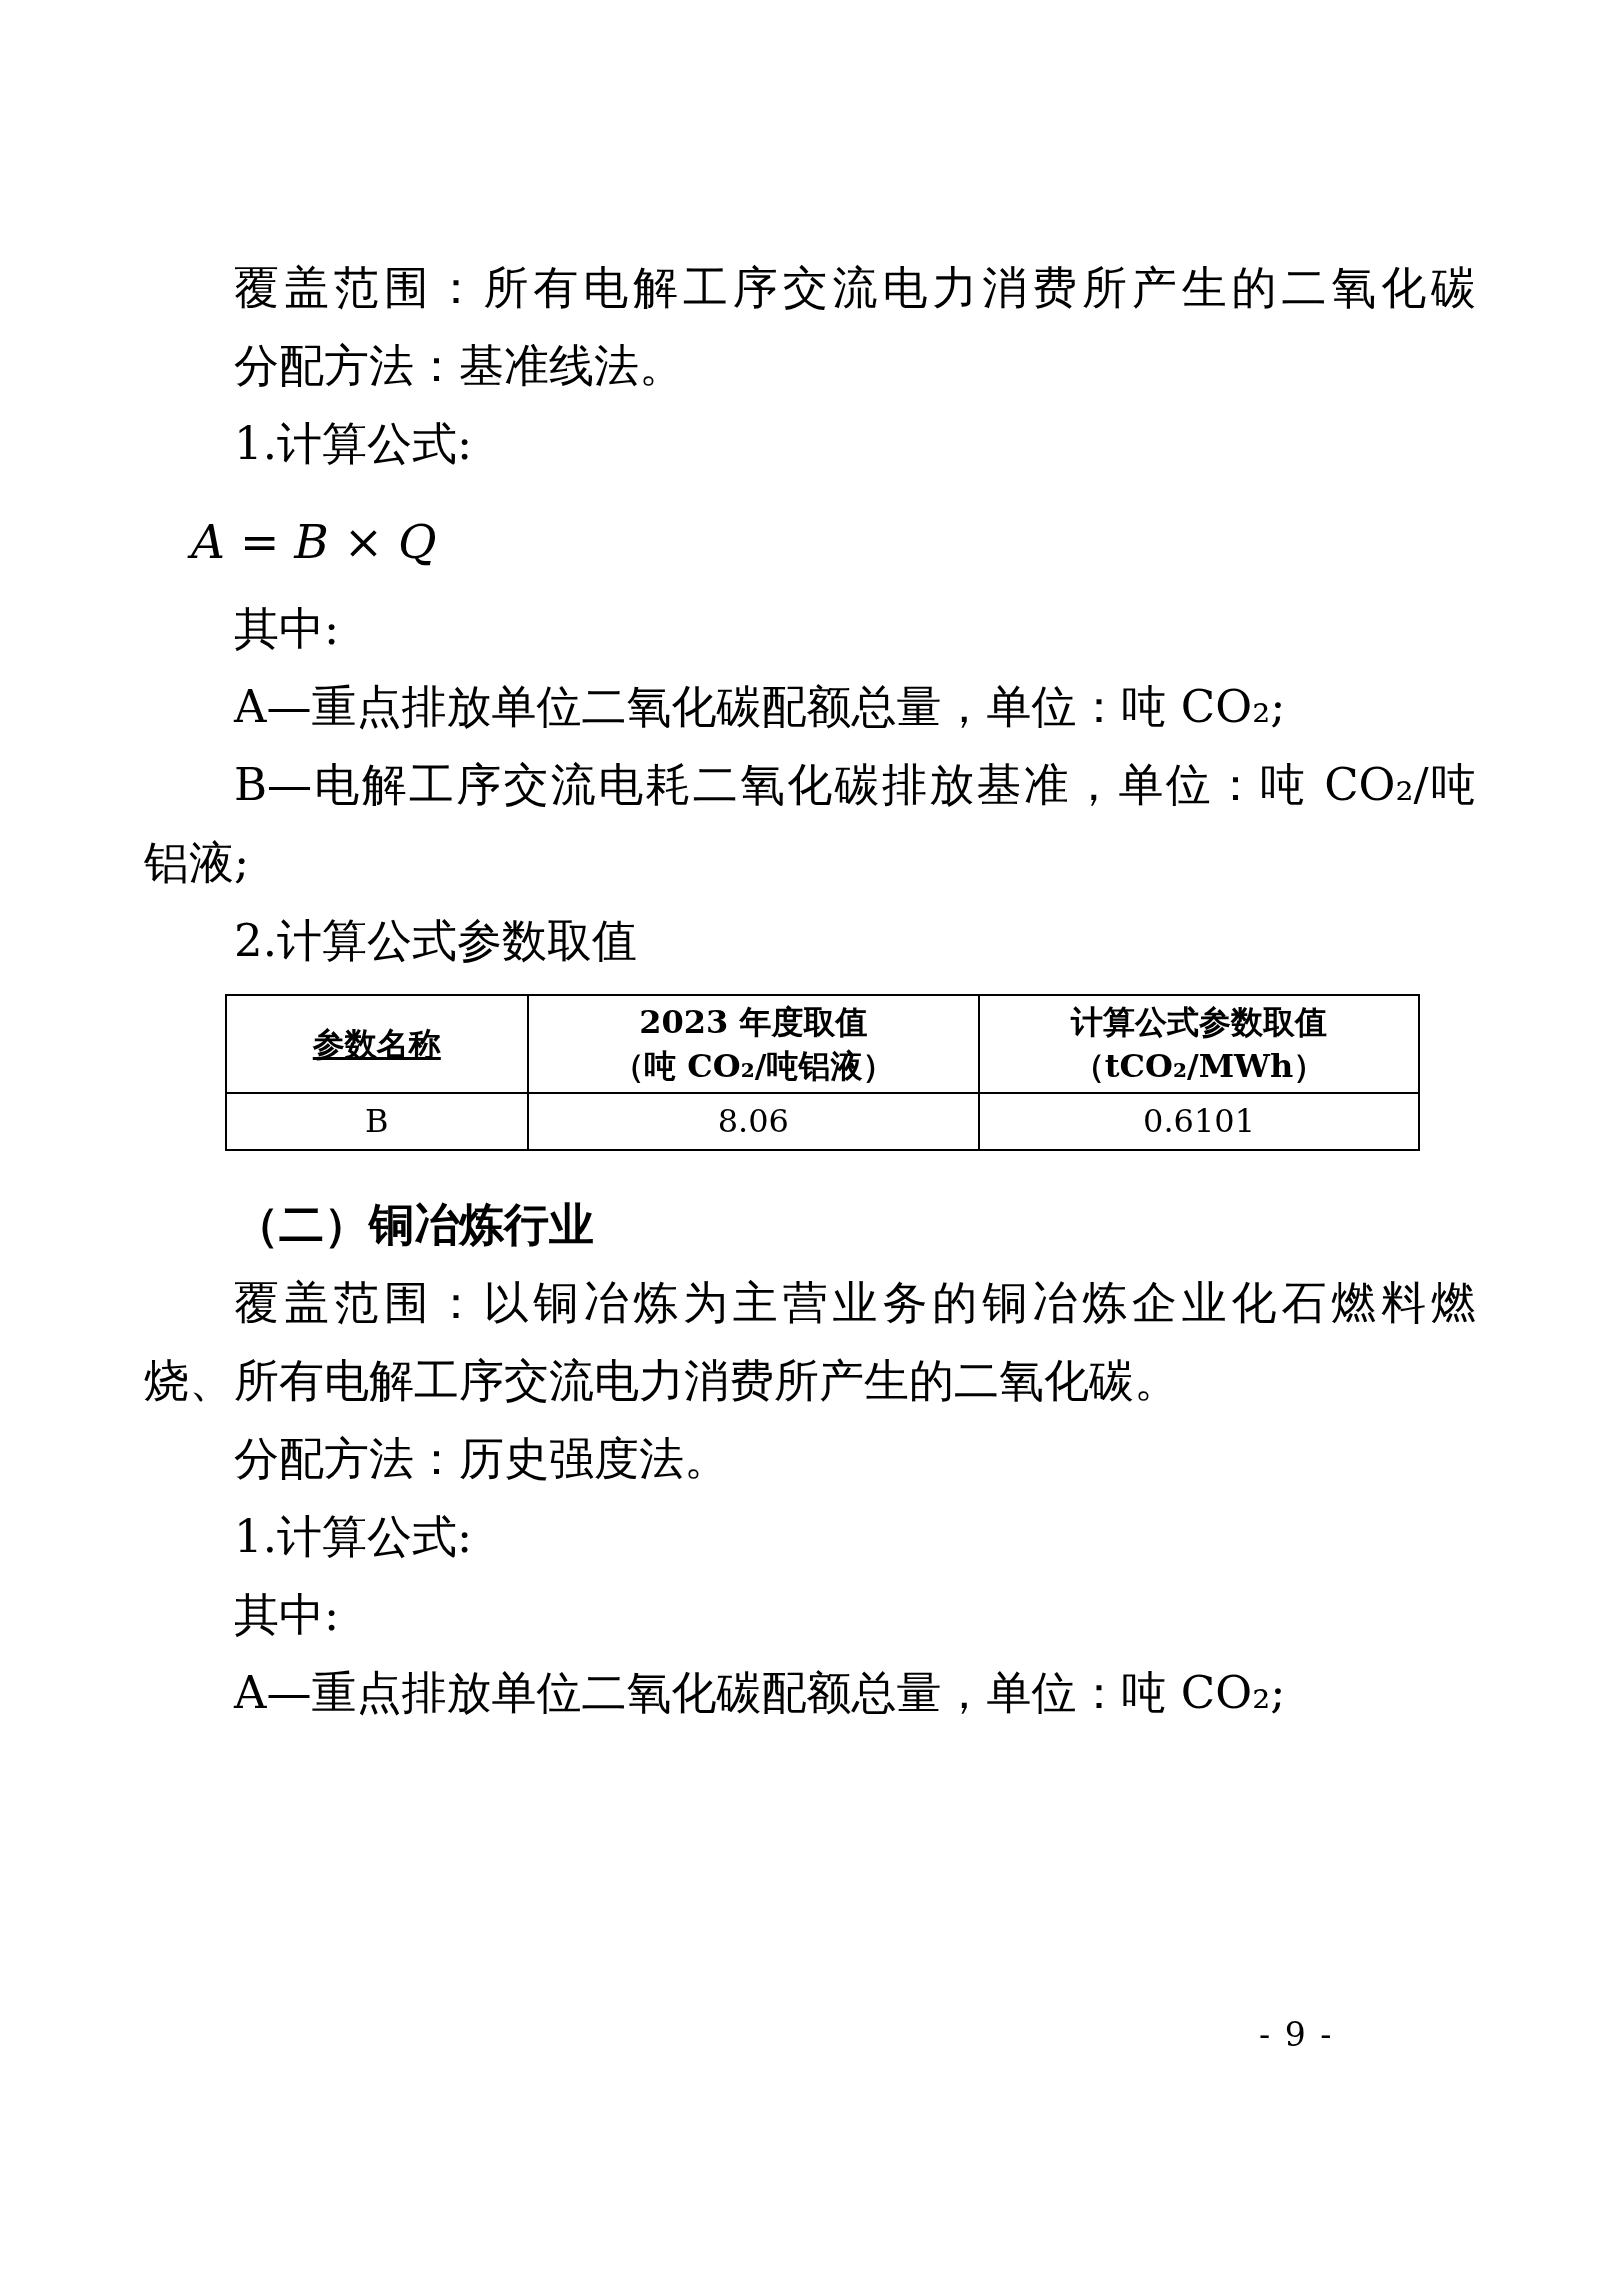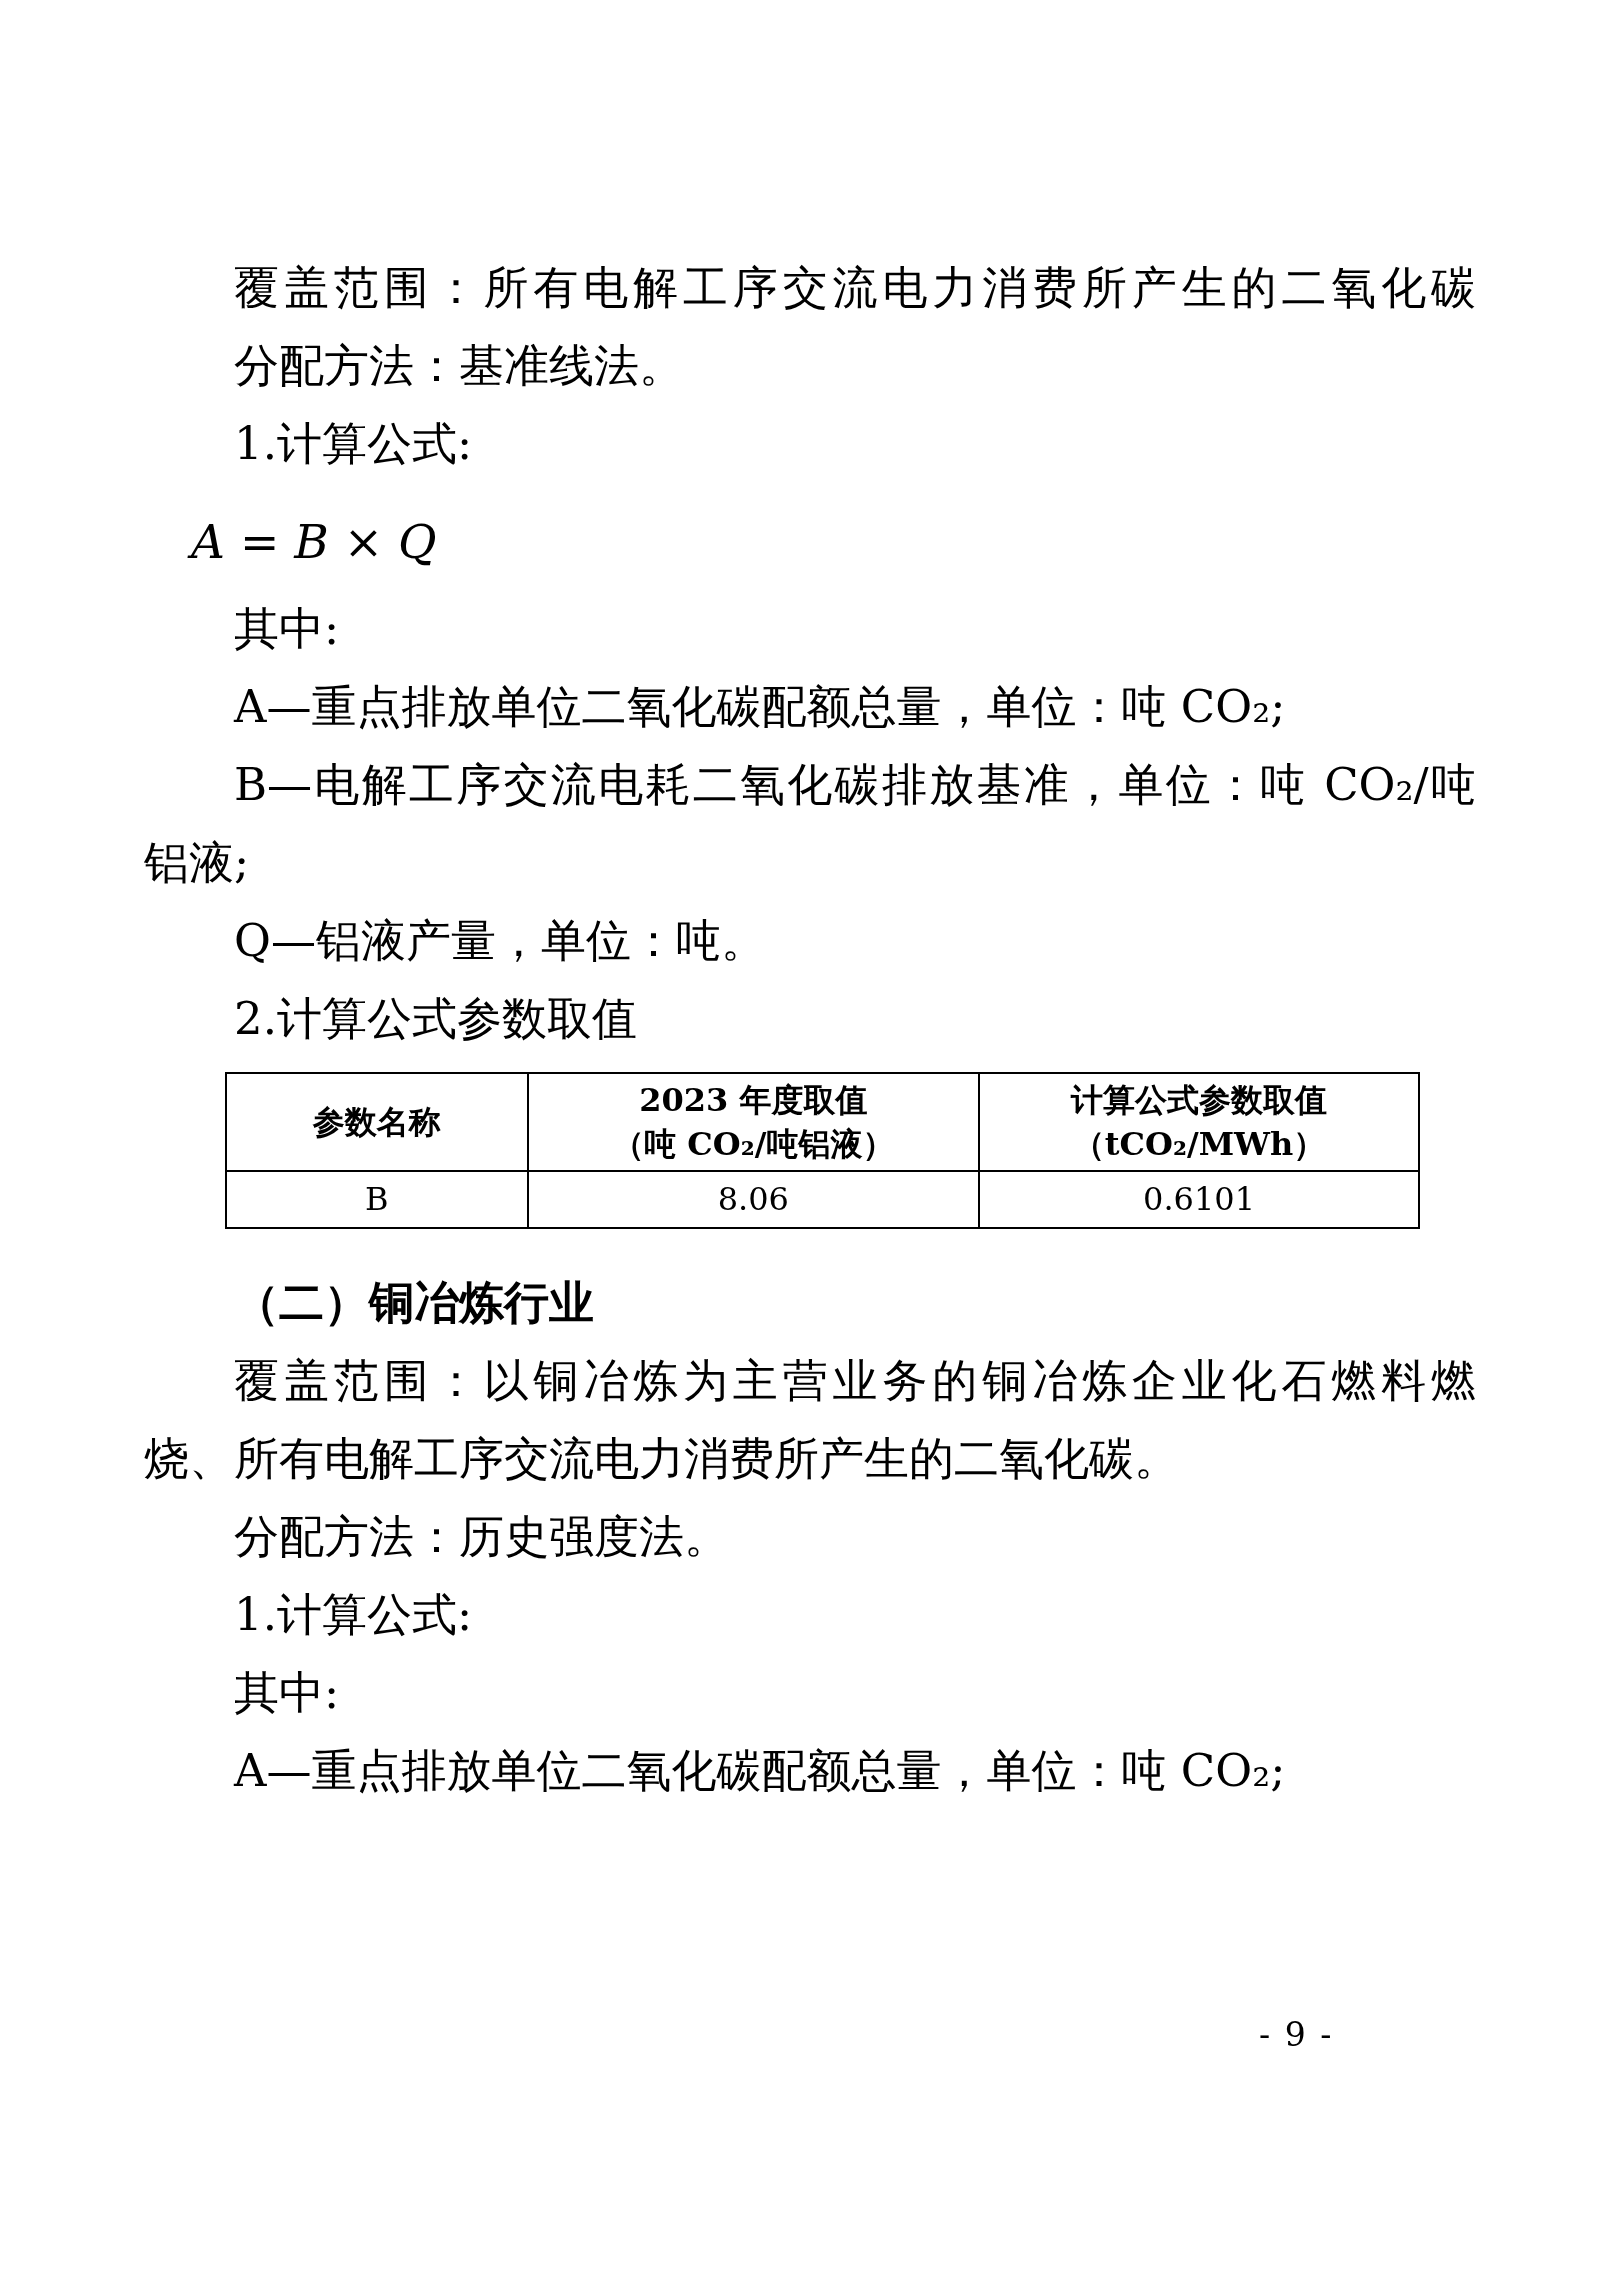--- a/index.html
+++ b/index.html
@@ -66,21 +66,21 @@
   }
   table.params-table td {
     border: 2px solid #000000;
     text-align: center;
     vertical-align: middle;
     padding: 3.9px 5.9px;
   }
   tr.header-row { height: 94px; }
   tr.header-row td { font-weight: bold; }
   tr.data-row { height: 57px; }
-  .col-param { width: 25%; }
+  .col-param { width: 25%; text-decoration: underline; }
   .col-2023  { width: 38%; }
   .col-power { width: 37%; }
   .page-number {
     position: absolute;
     left: 1259px;
     top: 2015px;
     font-size: 33px;
     line-height: 39px;
     letter-spacing: 2px;
     color: #000000;
@@ -101,21 +101,20 @@
 
     <div class="formula-line formula-offset-right">A = B × Q</div>
 
     <div class="line indent">其中:</div>
 
     <div class="line indent">A—重点排放单位二氧化碳配额总量，单位：吨 CO₂;</div>
 
     <div class="line full indent">B—电解工序交流电耗二氧化碳排放基准，单位：吨 CO₂/吨</div>
     <div class="line">铝液;</div>
 
-    <div class="line indent">Q—铝液产量，单位：吨。</div>
 
     <div class="line indent">2.计算公式参数取值</div>
 
     <table class="params-table">
       <tbody>
         <tr class="header-row">
           <td class="col-param">
             <span>参数名称</span>
           </td>
           <td class="col-2023">

